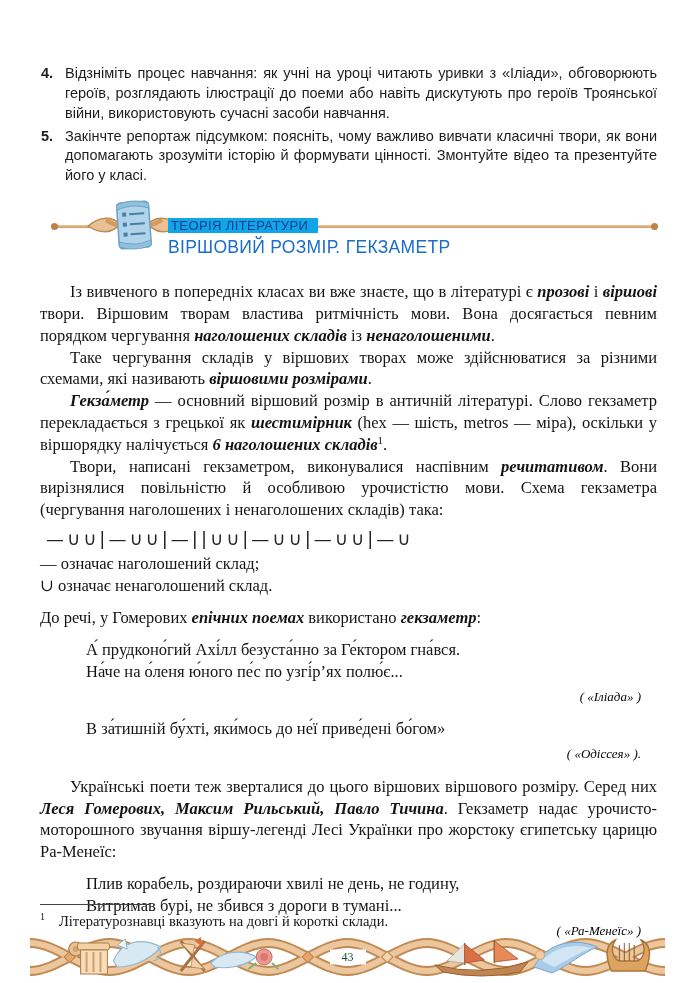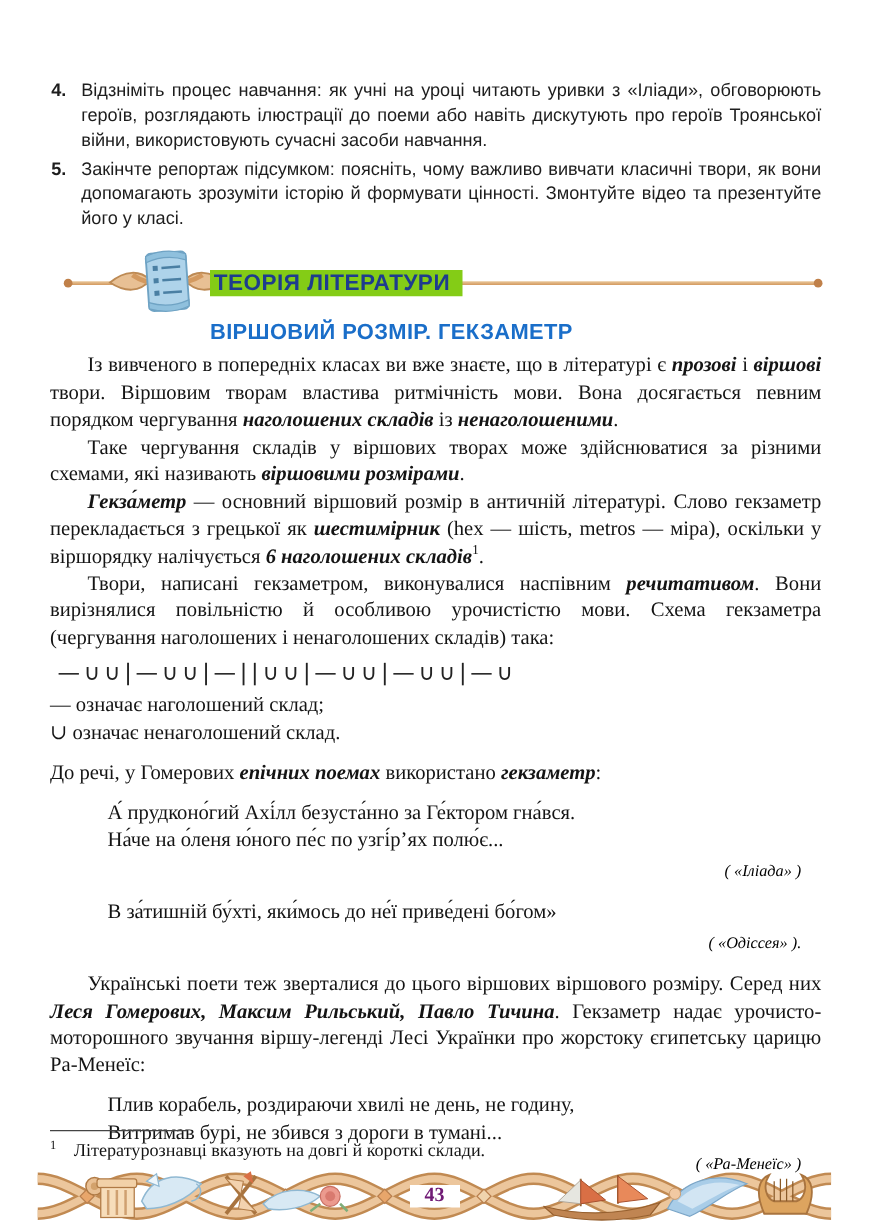--- a/index.html
+++ b/index.html
@@ -17,25 +17,25 @@
   .tasks .num{position:absolute;left:1px;top:0;font-weight:bold;}
 
   
   .section-header{position:relative;margin-top:20px;height:62px;}
   .rule{position:absolute;top:19px;left:16px;right:2px;height:3px;
     background:linear-gradient(#eac89b,#d3995f);border-radius:2px;}
   .rule-cap{position:absolute;top:17px;width:7px;height:7px;border-radius:50%;background:#c08049;}
   .rule-cap.left{left:11px;} .rule-cap.right{right:-1px;}
   .hdr-icon{position:absolute;left:46px;top:-10px;}
   .titles{position:absolute;left:128px;top:10px;white-space:nowrap;}
-  .kicker{display:inline-block;background:#84cc16;padding:0 10px 0 3px;
-    font-family:"Liberation Sans","DejaVu Sans",sans-serif;font-weight:bold;
-    font-size:18px;letter-spacing:0.4px;}
-  .subtitle{margin-top:18px;font-family:"Liberation Sans","DejaVu Sans",sans-serif;
-    font-weight:bold;font-size:17.5px;letter-spacing:0.3px;}
+  .kicker{display:inline-block;background:#0ea5e9;padding:0 10px 0 3px;
+    font-family:"Liberation Sans","DejaVu Sans",sans-serif;font-weight:normal;
+    font-size:13px;letter-spacing:0.4px;}
+  .subtitle{margin-top:3px;font-family:"Liberation Sans","DejaVu Sans",sans-serif;
+    font-weight:normal;font-size:17.5px;letter-spacing:0.3px;}
 
   
   .content{margin-top:13px;font-size:16.5px;line-height:21.8px;text-align:justify;}
   .content p{margin:0;}
   .content p.ind{text-indent:30px;}
   .content p.sp{margin-top:11px;}
   .em{font-weight:bold;font-style:italic;}
   sup{font-size:11px;line-height:0;}
   .schema{font-family:"DejaVu Sans",sans-serif;font-size:18px;letter-spacing:3px;
     margin:7px 0 3px 6px;text-align:left;white-space:nowrap;color:#222;}
@@ -46,21 +46,21 @@
   
   .footnote{position:absolute;left:40px;right:38px;bottom:52px;
     font-size:14.5px;line-height:1.3;}
   .fn-rule{width:110px;height:1px;background:#444;margin-bottom:7px;}
   .fn-marker{font-size:10px;vertical-align:super;margin-right:14px;}
 
   
   .footer{position:absolute;left:30px;right:30px;bottom:4px;height:44px;}
   .footer svg{width:100%;height:100%;display:block;}
   .page-num{position:absolute;left:50%;top:50%;transform:translate(-50%,-50%);
-    background:#fff;padding:0 12px;font-size:16px;color:#701a75;font-weight:bold;}
+    background:#fff;padding:0 12px;font-size:12px;color:#14532d;}
 </style>
 </head>
 <body>
 
 <div class="page">
 
   <ol class="tasks">
       <li><span class="num">4.</span><span>Відзніміть процес навчання: як учні на уроці читають уривки з «Іліади», обговорюють героїв, розглядають ілюстрації до поеми або навіть дискутують про героїв Троянської війни, використовують сучасні засоби навчання.</span></li>
       <li><span class="num">5.</span><span>Закінчте репортаж підсумком: поясніть, чому важливо вивчати класичні твори, як вони допомагають зрозуміти історію й формувати цінності. Змонтуйте відео та презентуйте його у класі.</span></li>
     </ol>

